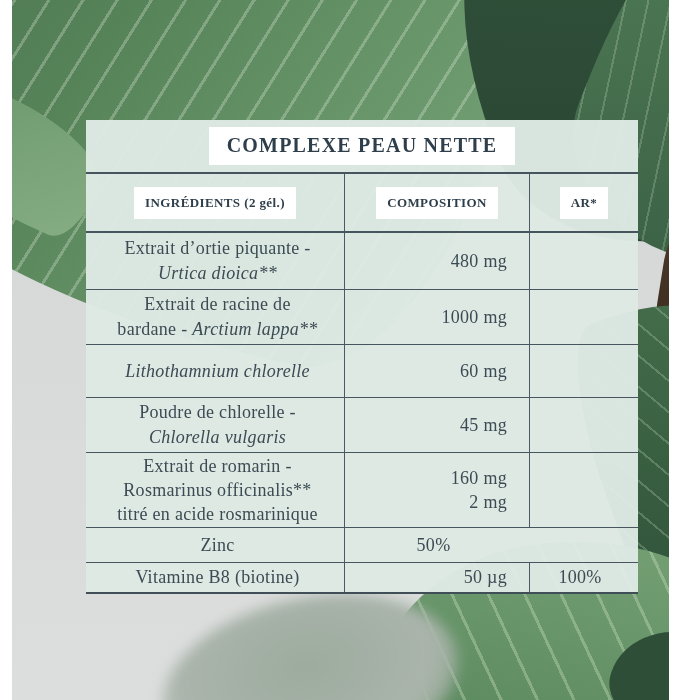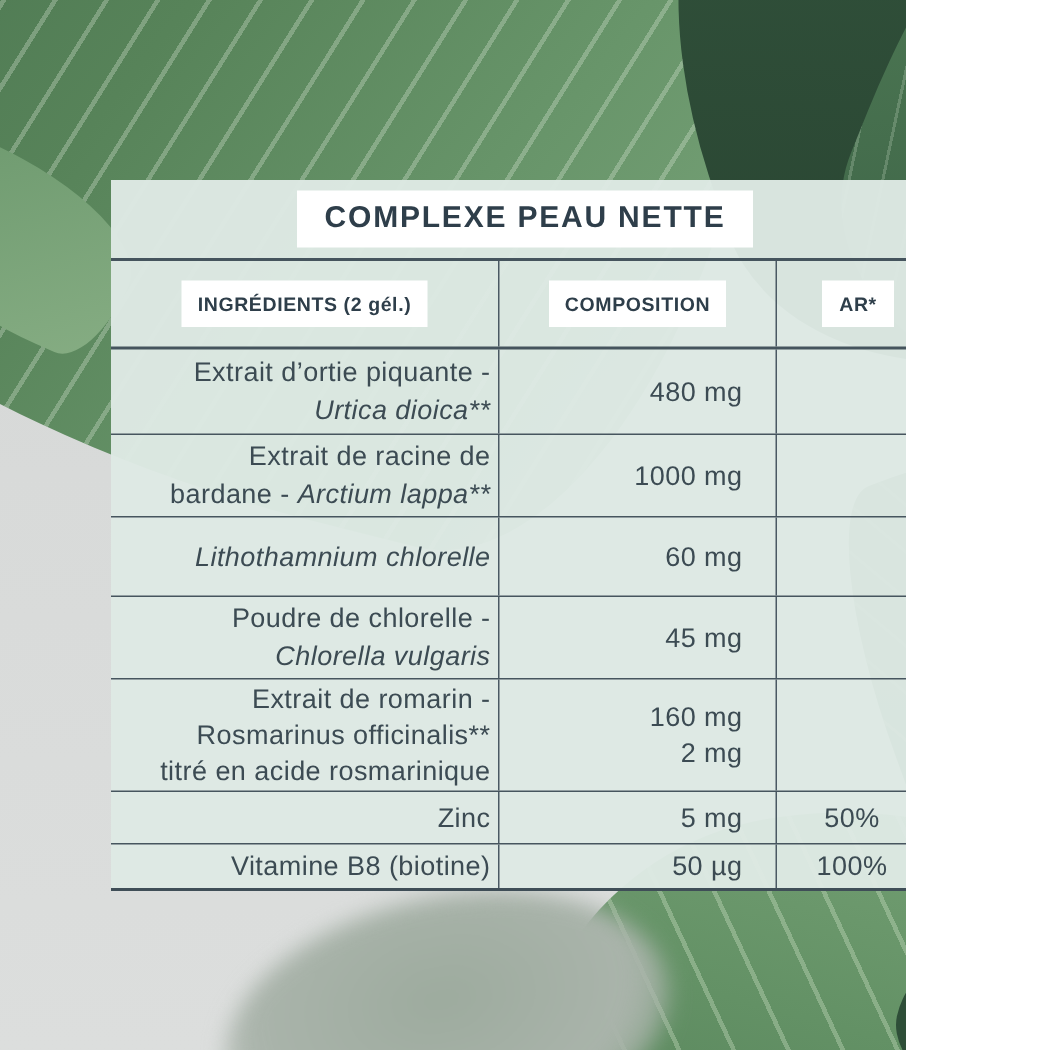--- a/index.html
+++ b/index.html
@@ -1,19 +1,20 @@
 <!DOCTYPE html>
 <html><head>
 <meta charset="utf-8">
 <style>
   html,body { margin:0; padding:0; }
   .stage {
-    position:relative; width:604px; height:700px; overflow:hidden;
+    position:relative; width:657px; height:700px; overflow:hidden;
     background:linear-gradient(180deg,#d3d5d4 0%,#d8dad9 45%,#dcdedd 100%);
-    font-family:Liberation Sans, sans-serif;
+    font-family:Liberation Serif, serif;
+    margin-left:12px;
   }
   
   .leaf { position:absolute; z-index:1; }
   .leaf::before { content:""; position:absolute; inset:0; border-radius:inherit; }
   #leaf-top-left {
     left:-150px; top:-180px; width:640px; height:510px; transform:rotate(14deg);
     background:linear-gradient(115deg,#47714e 0%,#578359 40%,#68956a 70%,#7aa47a 100%);
     border-radius:18% 82% 25% 75% / 55% 45% 65% 35%;
   }
   #leaf-top-left::before {
@@ -85,21 +86,21 @@
     box-sizing:border-box; border-bottom:1.5px solid #46555e;
   }
   .hrow { height:59px; border-bottom:2px solid #45545d; }
   .hcell { display:flex; align-items:center; justify-content:center; box-sizing:border-box; }
   .hchip {
     background:#ffffff; padding:8px 11px; font-weight:bold; font-size:13px;
     letter-spacing:.4px; color:#2e3e4a; white-space:nowrap;
   }
   .c { box-sizing:border-box; display:flex; flex-direction:column; justify-content:center; font-size:18px; letter-spacing:.3px; line-height:25px; }
   .vline { border-right:1.5px solid #4a5963; }
-  .c1 { align-items:flex-end; text-align:left; padding-left:10px; padding-right:5px; }
+  .c1 { align-items:center; text-align:left; padding-left:10px; padding-right:5px; }
   .c2 { align-items:flex-end; text-align:right; padding-right:22px; }
   .c3 { align-items:center; text-align:right; padding-right:8px; }
   .r0 { height:57px; } .r1 { height:55px; } .r2 { height:53px; } .r3 { height:55px; }
   .r4 { height:75px; } .r4 .c { line-height:24px; } .r5 { height:35px; } .r6 { height:31px; border-bottom:2px solid #3f4e57; }
   .it { font-style:italic; }
   .line { display:block; }
 </style>
 </head>
 <body>
 
@@ -196,23 +197,20 @@
       </div>
       <div class="c c3">
           <span></span>
         </div>
     </div>
 
     <div class="row r5">
       <div class="c c1 vline">
         <span class="line"><span>Zinc</span></span>
       </div>
-      <div class="c c2 vline">
-          <span>5 mg</span>
-        </div>
       <div class="c c3">
           <span>50%</span>
         </div>
     </div>
 
     <div class="row r6">
       <div class="c c1 vline">
         <span class="line"><span>Vitamine B8 (biotine)</span></span>
       </div>
       <div class="c c2 vline">

